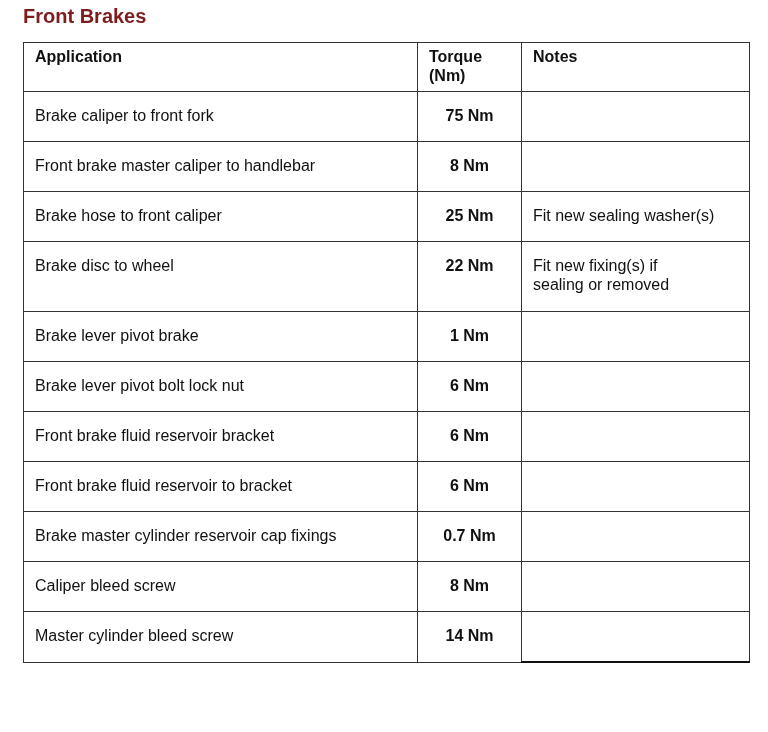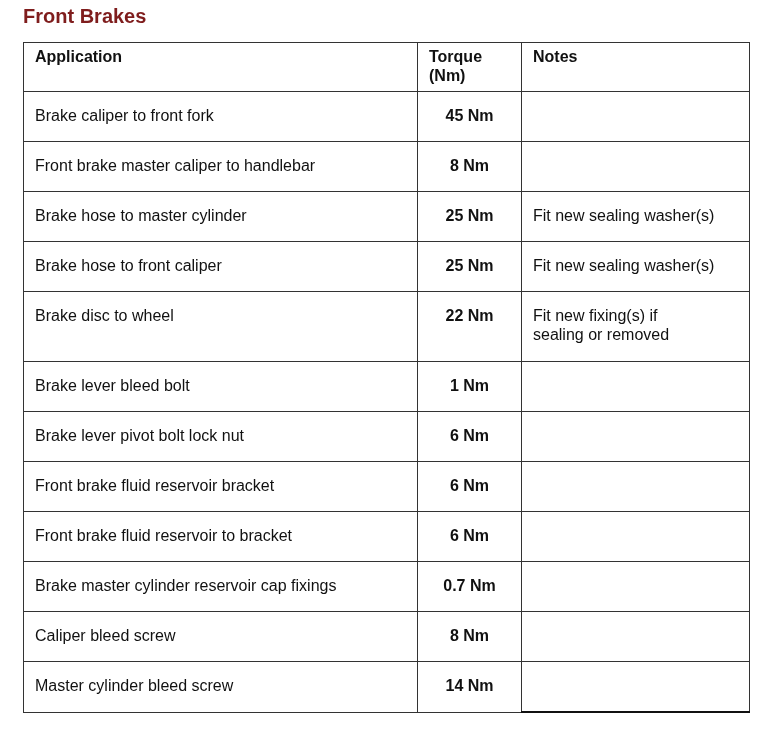--- a/index.html
+++ b/index.html
@@ -59,46 +59,35 @@
     <th>
           <div class="cell-inner">Notes</div>
         </th>
   </tr>
 
   <tr class="row">
     <td>
           <div class="cell-inner">Brake caliper to front fork</div>
         </td>
     <td class="tq">
-          <div class="cell-inner">45 Nm</div>
+          <div class="cell-inner">75 Nm</div>
         </td>
     <td class="notes">
           <div class="cell-inner"></div>
         </td>
   </tr>
   <tr class="row">
     <td>
           <div class="cell-inner">Front brake master caliper to handlebar</div>
         </td>
     <td class="tq">
           <div class="cell-inner">8 Nm</div>
         </td>
     <td class="notes">
           <div class="cell-inner"></div>
-        </td>
-  </tr>
-  <tr class="row">
-    <td>
-          <div class="cell-inner">Brake hose to master cylinder</div>
-        </td>
-    <td class="tq">
-          <div class="cell-inner">25 Nm</div>
-        </td>
-    <td class="notes">
-          <div class="cell-inner">Fit new sealing washer(s)</div>
         </td>
   </tr>
   <tr class="row">
     <td>
           <div class="cell-inner">Brake hose to front caliper</div>
         </td>
     <td class="tq">
           <div class="cell-inner">25 Nm</div>
         </td>
     <td class="notes">
@@ -111,21 +100,21 @@
         </td>
     <td class="tq">
           <div class="cell-inner">22 Nm</div>
         </td>
     <td class="notes">
           <div class="cell-inner"><span>Fit new fixing(s) if</span><br><span>sealing or removed</span></div>
         </td>
   </tr>
   <tr class="row">
     <td>
-          <div class="cell-inner">Brake lever bleed bolt</div>
+          <div class="cell-inner">Brake lever pivot brake</div>
         </td>
     <td class="tq">
           <div class="cell-inner">1 Nm</div>
         </td>
     <td class="notes">
           <div class="cell-inner"></div>
         </td>
   </tr>
   <tr class="row">
     <td>

